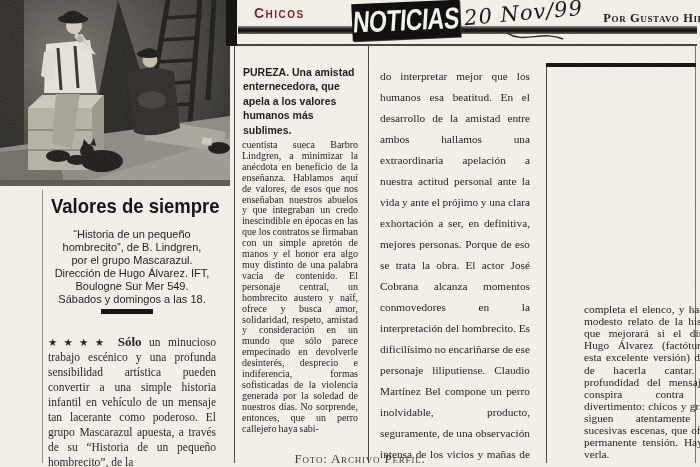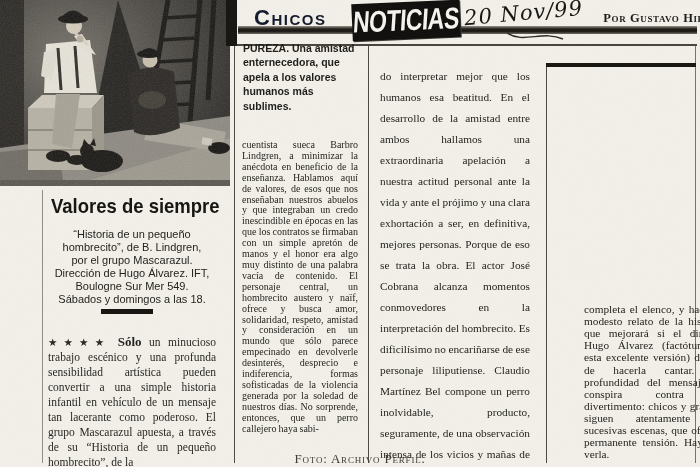--- a/index.html
+++ b/index.html
@@ -4,21 +4,21 @@
 <style>
   html,body{margin:0;padding:0;}
   .page{
     position:relative; width:700px; height:467px; overflow:hidden;
     background:#f2f0e9; font-family:"Liberation Serif", serif; color:#1f1d1a;
   }
   
   .header-left-bar{position:absolute; left:226px; top:0; width:11px; height:46px; background:#15130f;}
   .kicker{
     position:absolute; left:254px; top:5px; font-family:"Liberation Sans",sans-serif;
-    font-weight:bold; font-size:22px; letter-spacing:1.5px; font-variant:small-caps; color:#0f172a;
+    font-weight:bold; font-size:14px; letter-spacing:1.5px; font-variant:small-caps; color:#7f1d1d;
   }
   .rule-thick{
     position:absolute; left:238px; top:26px; width:459px; height:8px;
     background:linear-gradient(#9a958c, #23201b 35%, #14110d 65%, #6f6a61);
   }
   .rule-thin-header{position:absolute; left:237px; top:44px; width:460px; height:2px; background:#46423c;}
   .masthead-box{
     position:absolute; left:352px; top:2px; width:108px; height:37px; background:#0e0d0b;
     transform:rotate(-2.5deg); display:flex; align-items:center; justify-content:center;
     box-shadow:1px 1px 0 #3a3731;
@@ -58,21 +58,21 @@
   }
   .review-divider{position:absolute; left:101px; top:309px; width:52px; height:4.5px; background:#14120e;}
   .review-body{
     position:absolute; left:48px; top:322px; width:168px;
     font-size:11.5px; line-height:15px; text-align:justify; color:#211f1b;
   }
   .stars{font-size:10.5px; letter-spacing:1.5px; color:#2a2722;}
   .lead-word{font-weight:bold; font-size:13px;}
   
   .caption{
-    position:absolute; left:243px; top:41px; width:112px;
+    position:absolute; left:243px; top:65px; width:112px;
     font-family:"Liberation Sans",sans-serif; font-weight:bold; font-size:10.5px; line-height:14.4px;
     color:#1c1a16;
   }
   .body-col{text-align:justify; position:absolute; color:#23211c; word-spacing:-0.4px;}
   .col2{left:242px; top:130px; width:116px; font-size:10px; line-height:10.9px;}
   .col3{left:380px; top:55px;  width:150px; font-size:11.3px; line-height:21px;}
   .col4{left:552px; top:292px; width:141px; font-size:11.3px; line-height:12.05px;margin-left:32px;}
   .end-mark{position:absolute; right:1px; bottom:0; font-size:10px; color:#34312b;}
   
   .photo{position:absolute; left:0; top:0;}

